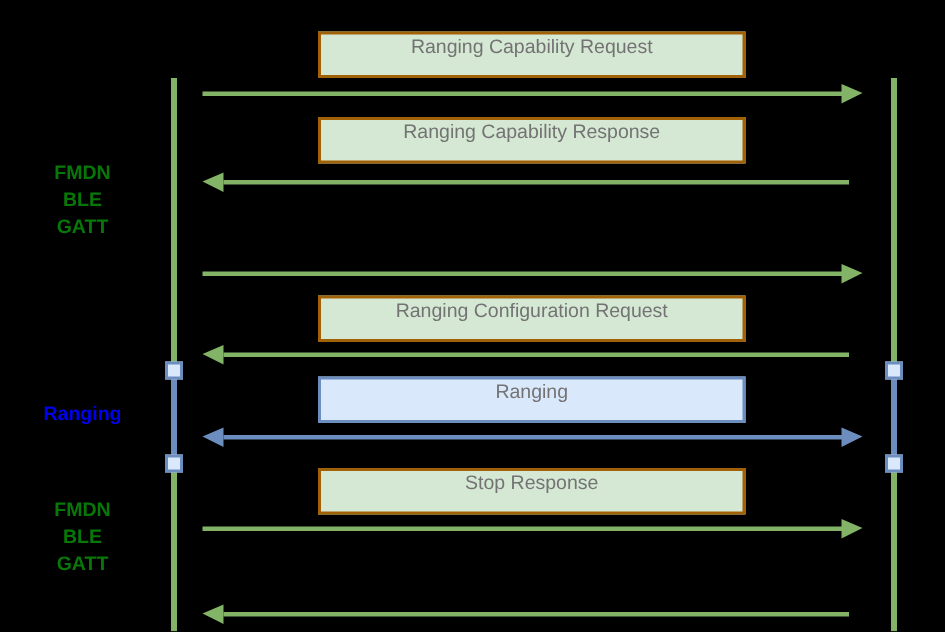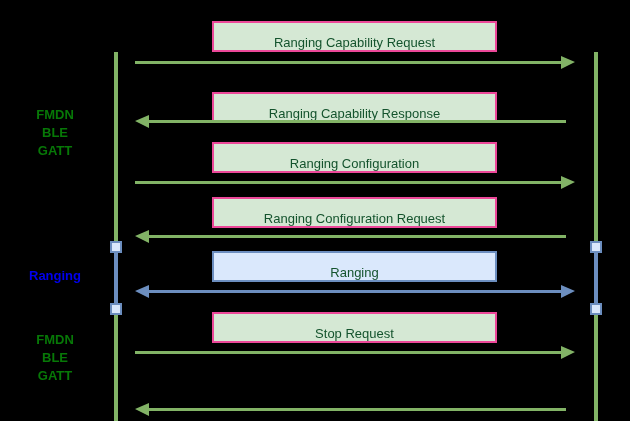--- a/index.html
+++ b/index.html
@@ -17,22 +17,22 @@
   
   .lifeline{position:absolute;width:4px;background:#82b366;}
   .lifeline.blue{background:#6c8ebf;}
   .anchor{
     position:absolute;width:8px;height:8px;background:#dae8fc;
     border:2px solid #6c8ebf;
   }
   
   .msg-box{
     position:absolute;left:212px;width:281px;height:27px;
-    border:2px solid #ec4899;background:#d5e8d4;color:#14532d;
-    display:flex;align-items:flex-end;justify-content:center;
+    border:2px solid #a16207;background:#d5e8d4;color:#737373;
+    display:flex;align-items:flex-start;justify-content:center;
     font-size:13px;
   }
   .msg-box.blue{border-color:#6c8ebf;background:#dae8fc;}
   
   .arrow{position:absolute;left:135px;width:440px;height:13px;}
   .shaft{position:absolute;top:5px;height:3px;background:#82b366;}
   .ah{position:absolute;top:0;width:0;height:0;
       border-top:6px solid transparent;border-bottom:7px solid transparent;}
   .ah-r{left:426px;border-left:14px solid #82b366;}
   .ah-l{left:0;border-right:14px solid #82b366;}
@@ -70,32 +70,29 @@
 
   <div class="msg-box" style="top:21px">
     <span>Ranging Capability Request</span>
   </div>
   <div class="arrow ltr" style="top:56px">
 
     <span class="shaft"></span>
     <span class="ah ah-r"></span>
   </div>
 
-  <div class="msg-box" style="top:92px">
+  <div class="msg-box" style="top:78px">
     <span>Ranging Capability Response</span>
   </div>
   <div class="arrow rtl" style="top:115px">
     <span class="ah ah-l"></span>
     <span class="shaft"></span>
 
   </div>
 
-  <div class="msg-box" style="top:142px">
-    <span>Ranging Configuration</span>
-  </div>
   <div class="arrow ltr" style="top:176px">
 
     <span class="shaft"></span>
     <span class="ah ah-r"></span>
   </div>
 
   <div class="msg-box" style="top:197px">
     <span>Ranging Configuration Request</span>
   </div>
   <div class="arrow rtl" style="top:230px">
@@ -107,21 +104,21 @@
   <div class="msg-box blue" style="top:251px">
     <span>Ranging</span>
   </div>
   <div class="arrow both blue" style="top:285px">
     <span class="ah ah-l"></span>
     <span class="shaft"></span>
     <span class="ah ah-r"></span>
   </div>
 
   <div class="msg-box" style="top:312px">
-    <span>Stop Request</span>
+    <span>Stop Response</span>
   </div>
   <div class="arrow ltr" style="top:346px">
 
     <span class="shaft"></span>
     <span class="ah ah-r"></span>
   </div>
 
   <div class="arrow rtl" style="top:403px">
     <span class="ah ah-l"></span>
     <span class="shaft"></span>

